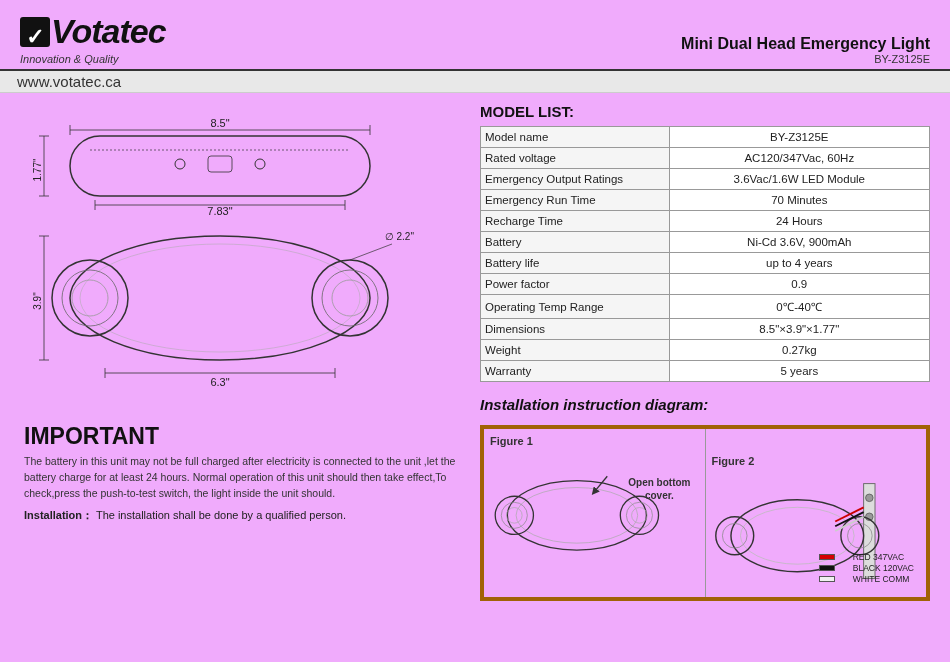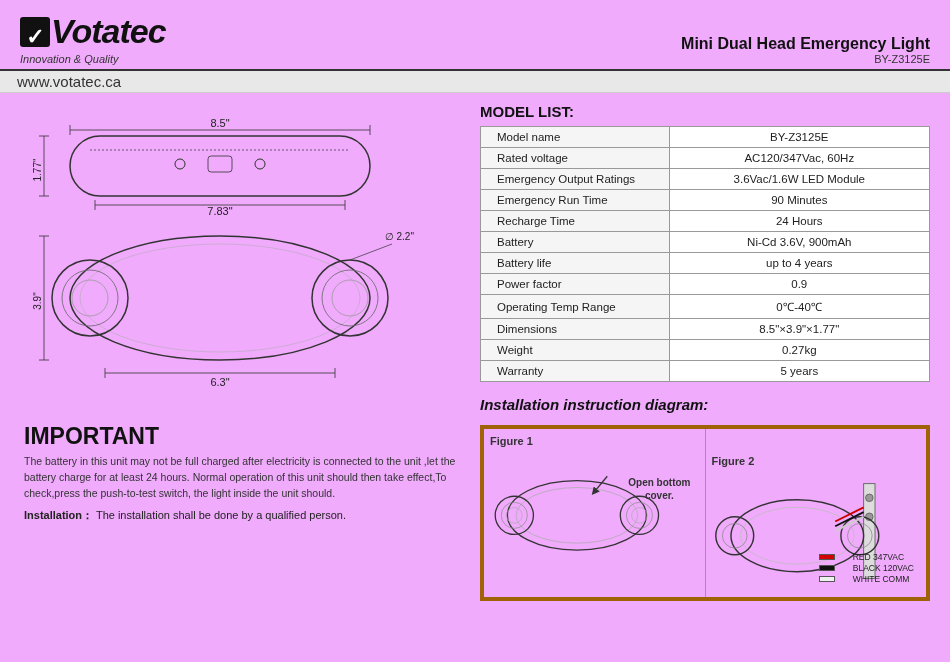--- a/index.html
+++ b/index.html
@@ -120,21 +120,21 @@
     }
     
     .spec-table {
       width: 100%;
       border-collapse: collapse;
       font-size: 11.5px;
       margin-bottom: 14px;
     }
     .spec-table td {
       border: 1px solid #999;
-      padding: 4px 16px;
+      padding: 4px 4px;
       color: #222;
     }
     .spec-table td:first-child {
       background: #f5f5f5;
       font-weight: normal;
       width: 42%;
     }
     .spec-table td:last-child {
       text-align: center;
       background: #fff;
@@ -307,21 +307,21 @@
             <tr>
               <td>Rated voltage</td>
               <td>AC120/347Vac, 60Hz</td>
             </tr>
             <tr>
               <td>Emergency Output Ratings</td>
               <td>3.6Vac/1.6W LED Module</td>
             </tr>
             <tr>
               <td>Emergency Run Time</td>
-              <td>90 Minutes</td>
+              <td>70 Minutes</td>
             </tr>
             <tr>
               <td>Recharge Time</td>
               <td>24 Hours</td>
             </tr>
             <tr>
               <td>Battery</td>
               <td>Ni-Cd 3.6V, 900mAh</td>
             </tr>
             <tr>

